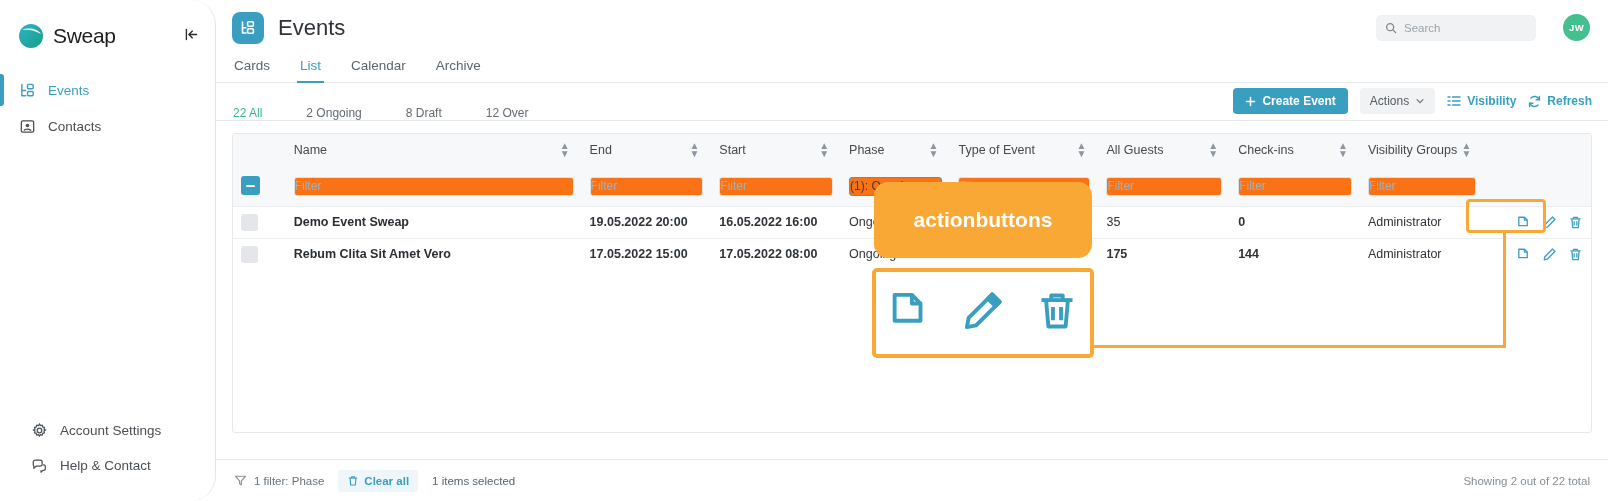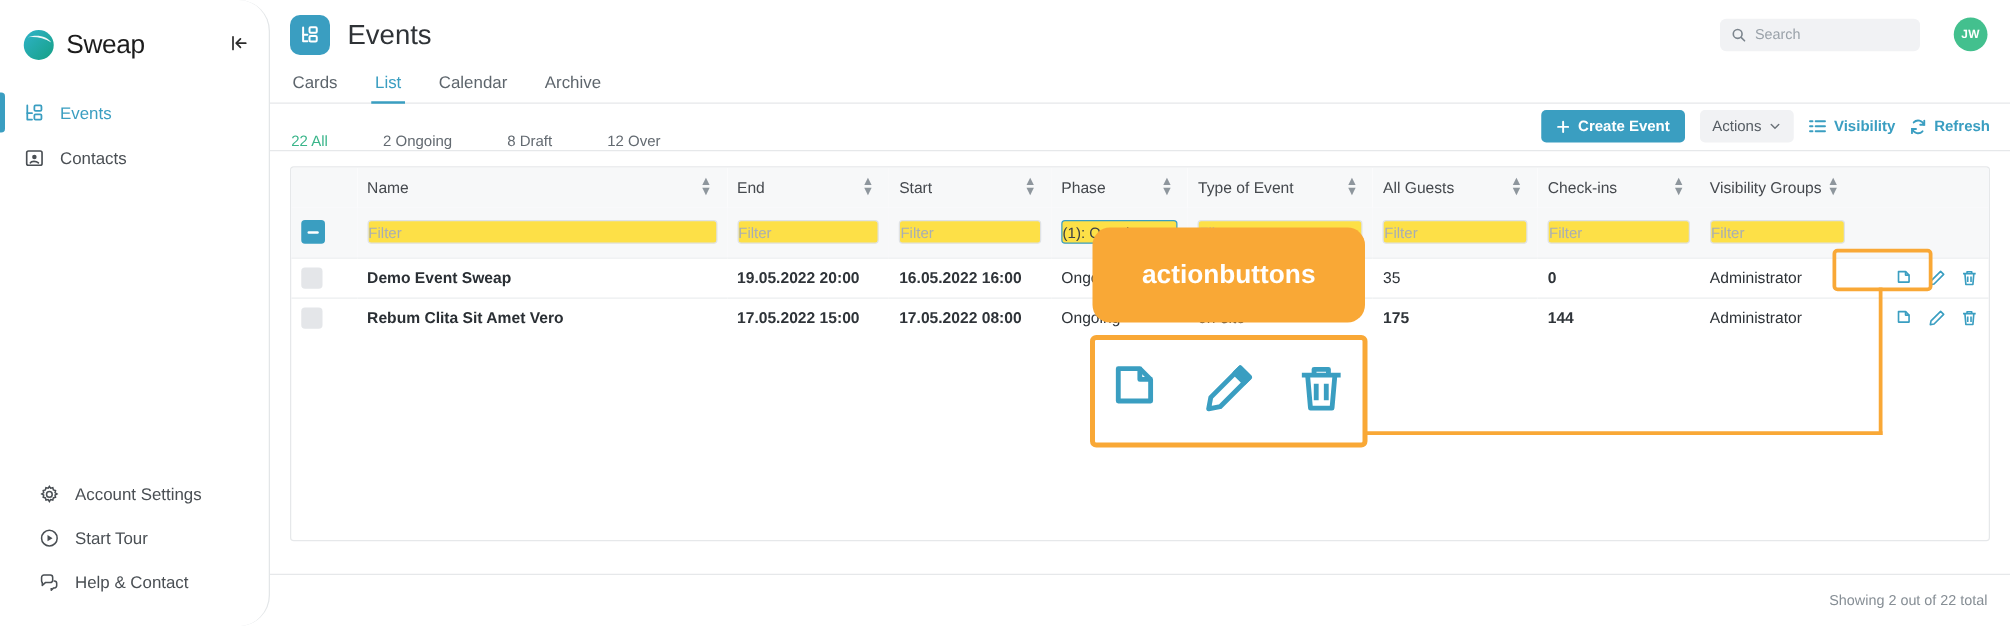--- a/index.html
+++ b/index.html
@@ -141,21 +141,21 @@
   thead th {
     font-size: 12.5px; font-weight: normal; color: #45494e; text-align:left;
     padding: 0 8px; position:relative; vertical-align: middle;
   }
   th .th-inner { display:flex; align-items:center; justify-content:space-between; padding-right:4px;}
   .sort { color:#8e969d; font-size:10px; line-height:1; display:flex; flex-direction:column; }
   tr.filter-row { background:#f7f8f9; height: 40px; }
   tr.filter-row td { padding: 0 8px; vertical-align: middle; }
   .f-input {
     width: 100%; height: 19px; border:1px solid #dfe2e5; border-radius:3px;
-    background:#fde047; font-size:12px; color:#3b4045; padding: 0 0; outline:none;
+    background:#f97316; font-size:12px; color:#3b4045; padding: 0 0; outline:none;
     font-family:"Liberation Sans", sans-serif;
   }
   .f-input::placeholder { color:#a8aeb4; }
   .f-input.phase-sel { border:1px solid #3a9ec1; color:#3b4045; }
   tbody tr.data-row { height: 32px; border-top: 1px solid #eceef0; }
   tbody td { font-size: 12.5px; color:#2e3338; padding: 0 8px; vertical-align: middle; }
   td.name-cell { font-weight: bold; color:#2a2f34; }
   .cb {
     width: 17px; height: 17px; border-radius: 3px; background:#e4e6e9; display:block;
     cursor:pointer;
@@ -267,29 +267,20 @@
         <span class="ico">
           <svg viewBox="0 0 18 18" width="17" height="17" fill="none" stroke="#4a4f54" stroke-width="1.3">
             <circle cx="9" cy="9" r="2.4"></circle>
             <path d="M9 2.2l1 1.6 1.9-.4.5 1.8 1.8.5-.4 1.9 1.6 1-1.6 1 .4 1.9-1.8.5-.5 1.8-1.9-.4-1 1.6-1-1.6-1.9.4-.5-1.8-1.8-.5.4-1.9-1.6-1 1.6-1-.4-1.9 1.8-.5.5-1.8 1.9.4z"></path>
           </svg>
         </span>
         <span class="lbl">Account Settings</span>
       </div>
       <div class="nav-item">
         <span class="ico">
-          <svg viewBox="0 0 18 18" width="17" height="17" fill="none" stroke="#4a4f54" stroke-width="1.3">
-            <circle cx="9" cy="9" r="6.6"></circle>
-              <path d="M7.4 6.3l4.3 2.7-4.3 2.7z" fill="#4a4f54" stroke="none"></path>
-          </svg>
-        </span>
-        <span class="lbl">Start Tour</span>
-      </div>
-      <div class="nav-item">
-        <span class="ico">
           <svg viewBox="0 0 18 18" width="17" height="17" fill="none" stroke="#4a4f54" stroke-width="1.3" stroke-linejoin="round">
             <path d="M2.4 5.2a2 2 0 012-2h5.4a2 2 0 012 2v2.4a2 2 0 01-2 2H5.6L3 12V9.6a2 2 0 01-.6-1.4z"></path>
             <path d="M12.6 8.3h.6a2 2 0 012 2v1.8a2 2 0 01-2 2h-.6l-2 2v-2"></path>
           </svg>
         </span>
         <span class="lbl">Help &amp; Contact</span>
       </div>
     </div>
   </aside>
 
@@ -527,20 +518,41 @@
                   </span>
                 </div>
               </td>
             </tr>
           </tbody>
         </table>
       </div>
     </div>
 
     <div class="footer">
+      <div class="footer-left">
+        <span class="filter-note">
+          <span style="display:flex;">
+            <svg viewBox="0 0 14 14" width="13" height="13" fill="none" stroke="#8d949a" stroke-width="1.3" stroke-linejoin="round">
+              <path d="M1.6 2.4h10.8L8 7.4v4.2L6 10.4V7.4z"></path>
+            </svg>
+          </span>
+          <span>1 filter:  Phase</span>
+        </span>
+        <button class="clear-all">
+          <span style="display:flex;">
+            <svg viewBox="0 0 14 14" width="12" height="12" fill="none" stroke="#3a9ec1" stroke-width="1.3" stroke-linejoin="round">
+              <path d="M2.2 3.6h9.6"></path>
+                <path d="M3.6 3.6l.7 8h5.4l.7-8"></path>
+                <path d="M5.2 3.6V2.2h3.6v1.4"></path>
+            </svg>
+          </span>
+          <span>Clear all</span>
+        </button>
+        <span class="sel-note">1 items selected</span>
+      </div>
       <span class="showing">Showing 2 out of 22 total</span>
     </div>
   </section>
 
   <div class="anno-layer">
     <div class="hl-box"></div>
     <div class="conn conn-v"></div>
     <div class="conn conn-h"></div>
 
     <div class="callout-label">

